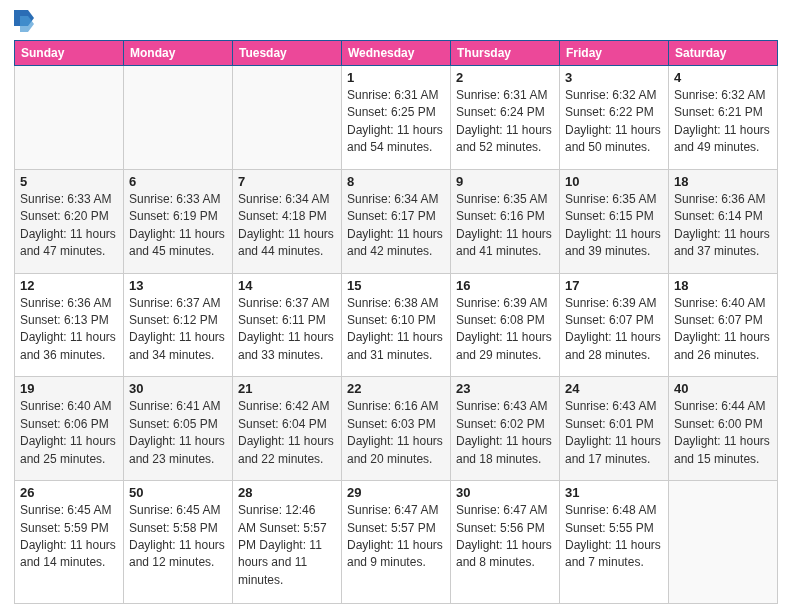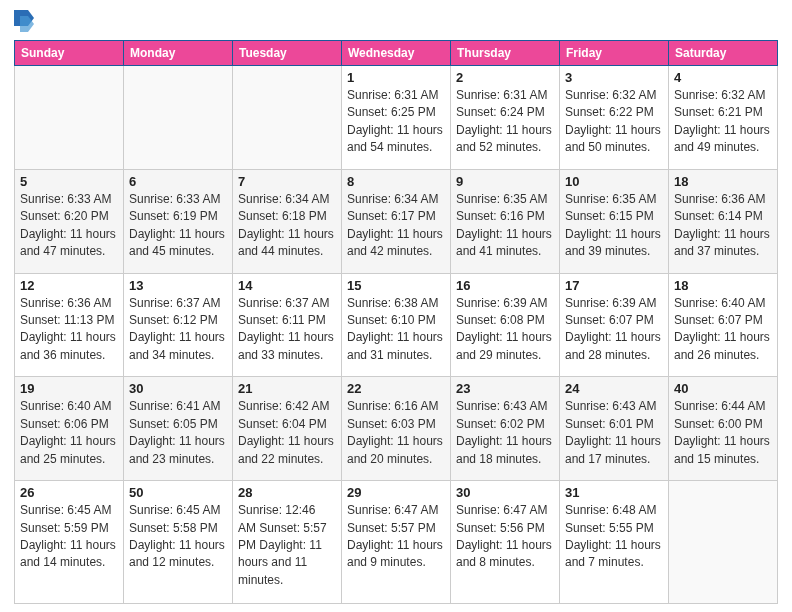--- a/index.html
+++ b/index.html
@@ -187,21 +187,21 @@
           <td>
             <span class="day-number">6</span>
             <div class="day-info">Sunrise: 6:33 AM
 Sunset: 6:19 PM
 Daylight: 11 hours
 and 45 minutes.</div>
           </td>
           <td>
             <span class="day-number">7</span>
             <div class="day-info">Sunrise: 6:34 AM
-Sunset: 6:18 PM
+Sunset: 4:18 PM
 Daylight: 11 hours
 and 44 minutes.</div>
           </td>
           <td>
             <span class="day-number">8</span>
             <div class="day-info">Sunrise: 6:34 AM
 Sunset: 6:17 PM
 Daylight: 11 hours
 and 42 minutes.</div>
           </td>
@@ -224,21 +224,21 @@
             <div class="day-info">Sunrise: 6:36 AM
 Sunset: 6:14 PM
 Daylight: 11 hours
 and 37 minutes.</div>
           </td>
         </tr>
         <tr>
           <td>
             <span class="day-number">12</span>
             <div class="day-info">Sunrise: 6:36 AM
-Sunset: 11:13 PM
+Sunset: 6:13 PM
 Daylight: 11 hours
 and 36 minutes.</div>
           </td>
           <td>
             <span class="day-number">13</span>
             <div class="day-info">Sunrise: 6:37 AM
 Sunset: 6:12 PM
 Daylight: 11 hours
 and 34 minutes.</div>
           </td>

